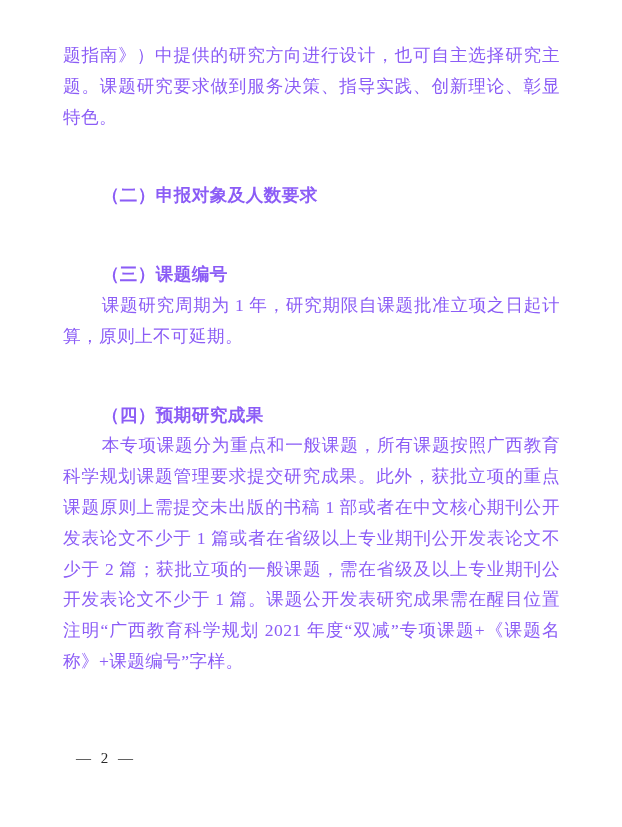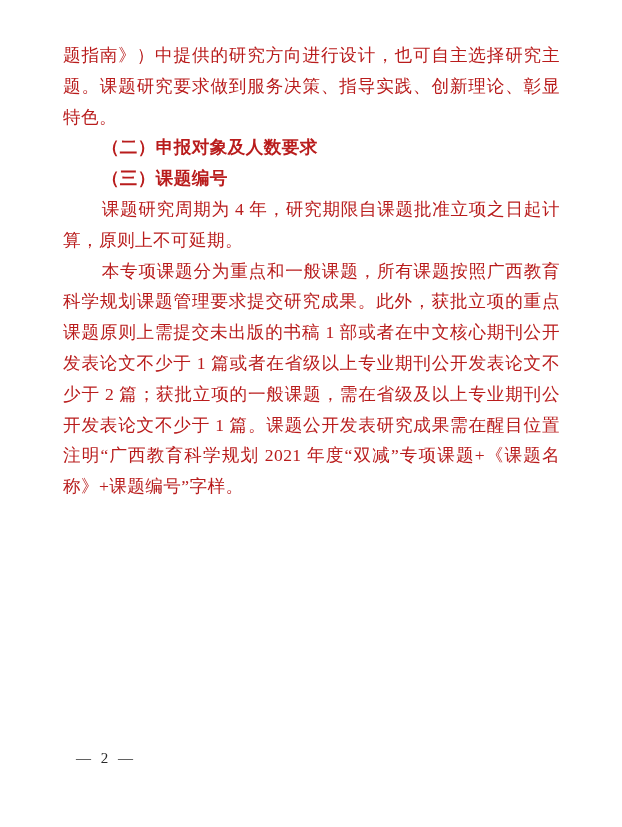--- a/index.html
+++ b/index.html
@@ -19,48 +19,50 @@
     position: absolute;
     left: 63px;
     top: 40px;
     width: 497px;
   }
   .content p {
     margin: 0;
     padding: 0;
     font-size: 17.6px;
     line-height: 30.8px;
-    color: #b91c1c;
+    color: #8b5cf6;
     text-align: justify;
     text-justify: inter-ideograph;
     letter-spacing: 0.4px;
   }
   .content p.indent {
     text-indent: 2.2em;
   }
   .content p.heading {
     text-indent: 2.2em;
     font-weight: 700;
+    margin-top: 48px;
   }
   .page-number {
     position: absolute;
     left: 76px;
     top: 748px;
     font-size: 15px;
     line-height: 20px;
     color: #2a2a2a;
     letter-spacing: 3px;
     white-space: pre;
   }
 </style>
 </head>
 <body>
 
 <div class="page">
   <div class="content">
     <p class="continuation">题指南》）中提供的研究方向进行设计，也可自主选择研究主题。课题研究要求做到服务决策、指导实践、创新理论、彰显特色。</p>
     <p class="heading">（二）申报对象及人数要求</p>
     <p class="heading">（三）课题编号</p>
-    <p class="indent">课题研究周期为 4 年，研究期限自课题批准立项之日起计算，原则上不可延期。</p>
+    <p class="indent">课题研究周期为 1 年，研究期限自课题批准立项之日起计算，原则上不可延期。</p>
+    <p class="heading">（四）预期研究成果</p>
     <p class="indent">本专项课题分为重点和一般课题，所有课题按照广西教育科学规划课题管理要求提交研究成果。此外，获批立项的重点课题原则上需提交未出版的书稿 1 部或者在中文核心期刊公开发表论文不少于 1 篇或者在省级以上专业期刊公开发表论文不少于 2 篇；获批立项的一般课题，需在省级及以上专业期刊公开发表论文不少于 1 篇。课题公开发表研究成果需在醒目位置注明“广西教育科学规划 2021 年度“双减”专项课题+《课题名称》+课题编号”字样。</p>
   </div>
   <div class="page-number">— 2 —</div>
 </div>
 
 </body></html>

